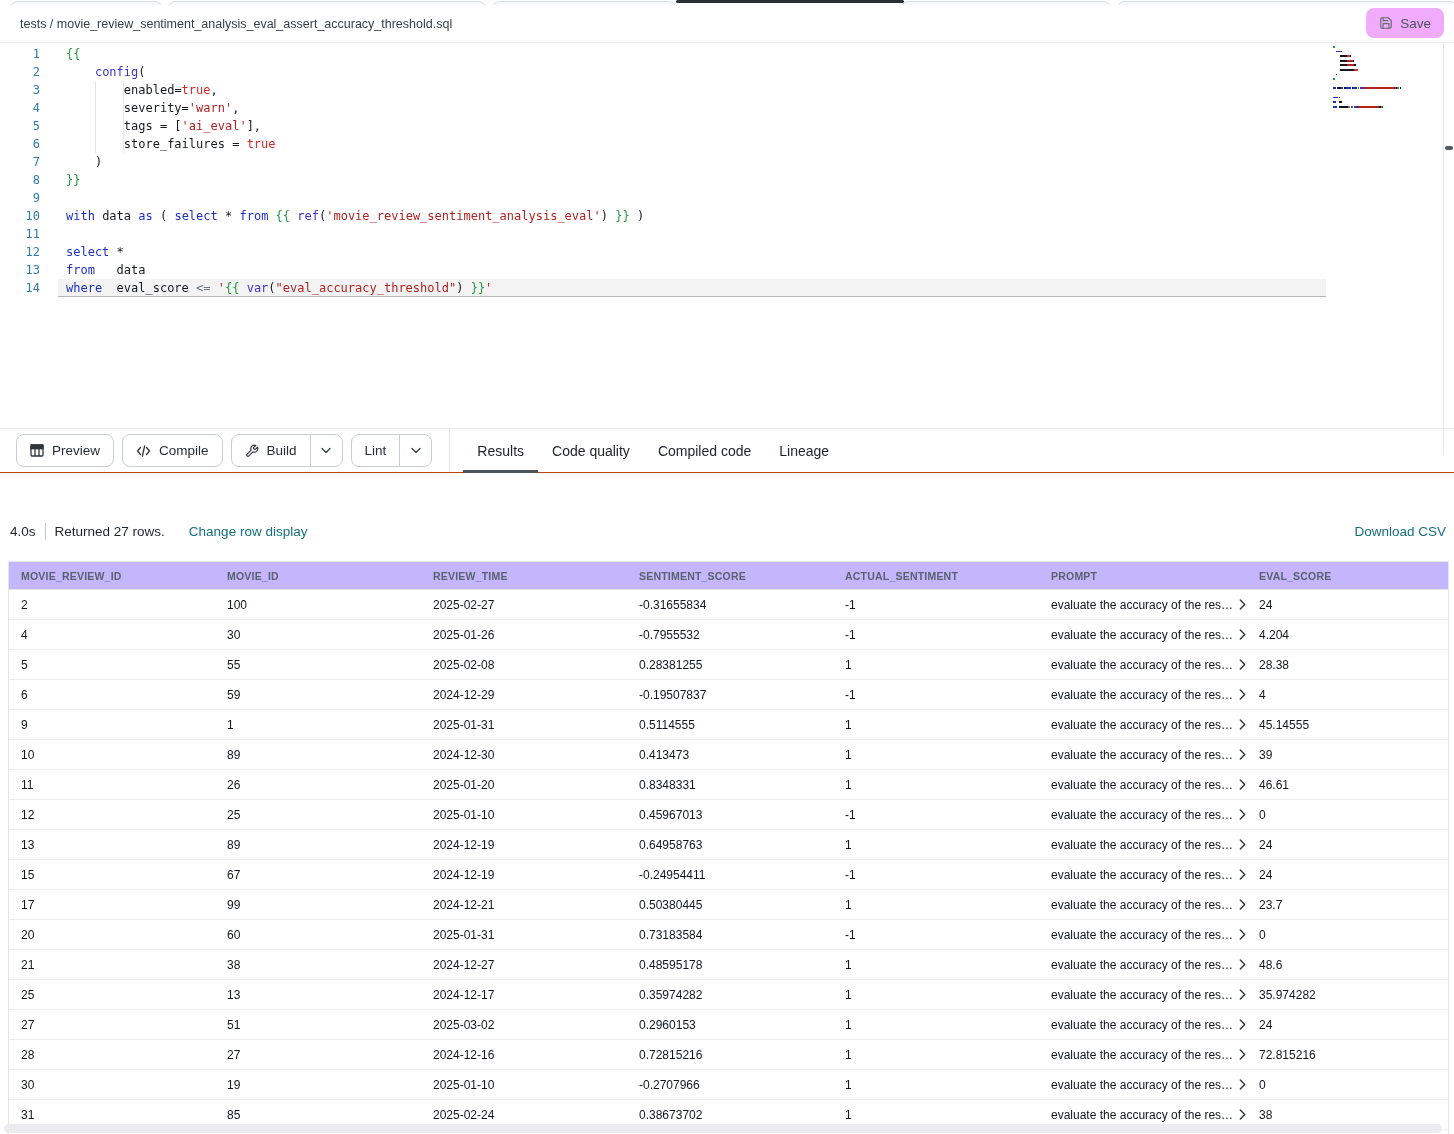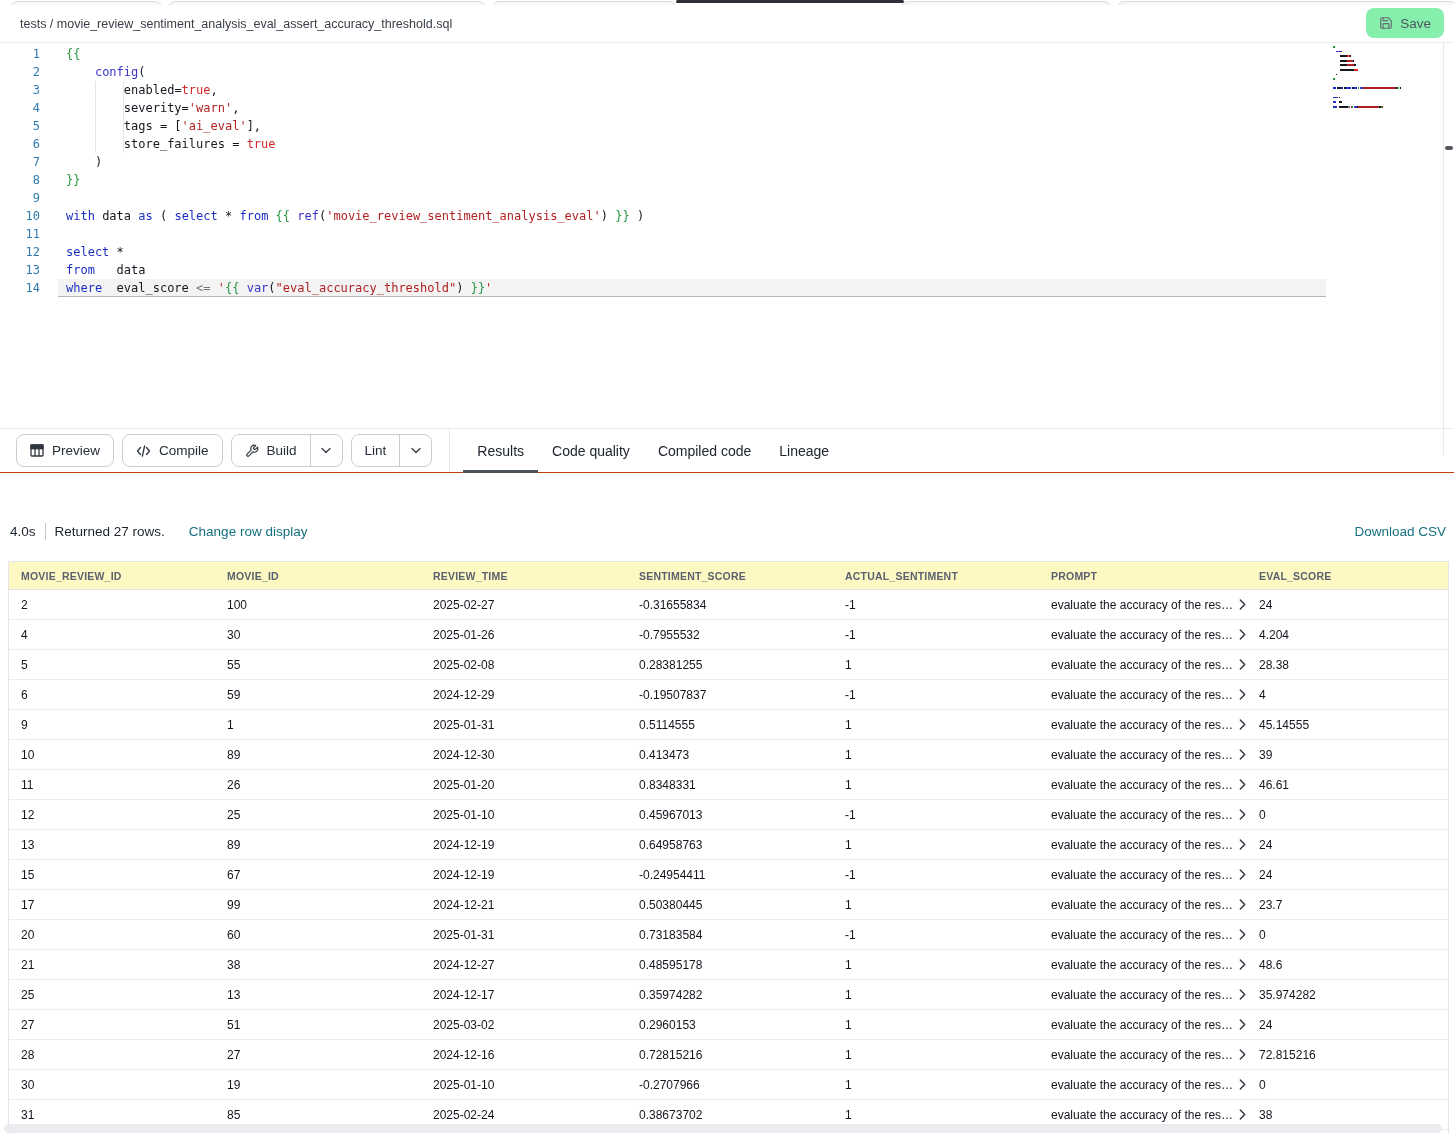--- a/index.html
+++ b/index.html
@@ -9,21 +9,21 @@
   
   .topstrip{position:absolute;top:0;left:0;width:100%;height:5px;overflow:hidden;}
   .ts-tab{position:absolute;top:1px;height:14px;background:#f7f8fa;border:1px solid #d9dce1;
           border-radius:7px 7px 0 0;box-sizing:border-box;}
   .ts-active-line{position:absolute;top:0;left:676px;width:228px;height:3px;background:#2c2f34;border-radius:2px;}
 
   
   .fileheader{position:absolute;top:5px;left:0;width:100%;height:37px;display:flex;align-items:center;}
   .breadcrumb{padding-left:20px;font-size:12.5px;color:#394049;}
   .save-btn{position:absolute;right:10px;top:3px;display:flex;align-items:center;gap:7px;height:30px;
-            padding:0 13px;background:#86efac;border-radius:8px;color:#4d565f;font-size:13.5px;cursor:pointer;}
+            padding:0 13px;background:#f0abfc;border-radius:8px;color:#4d565f;font-size:13.5px;cursor:pointer;}
 
   
   .editor{position:absolute;top:42px;left:0;width:100%;height:413px;border-top:1px solid #ececf0;
           padding-top:2px;box-sizing:border-box;overflow:hidden;background:#fff;}
   .line-row{position:relative;height:18px;}
   .ln{position:absolute;left:0;top:0;width:40px;text-align:right;color:#2e7bad;
       font:12px/18px "DejaVu Sans Mono",monospace;}
   .code{position:absolute;left:66px;top:0;font:12px/18px "DejaVu Sans Mono",monospace;white-space:pre;}
   .current-line-bg{position:absolute;left:58px;top:0;width:1268px;height:17px;background:#f3f3f4;
                    border-bottom:1px solid #b4b6ba;}
@@ -58,21 +58,21 @@
   .vbar{width:1px;height:17px;background:#c3c8cf;margin:0 9px;}
   .link{color:#15707f;cursor:pointer;}
   .change-link{margin-left:24px;}
   .download-link{position:absolute;right:8px;top:0;height:60px;display:flex;align-items:center;}
 
   
   .rtable{position:absolute;top:561px;left:8px;right:5px;bottom:0;border:1px solid #e3e5e9;border-bottom:none;
           overflow:hidden;font-size:12px;color:#12161c;background:#fff;}
   .trow{display:grid;grid-template-columns:206px 206px 206px 206px 206px 208px 1fr;height:30px;
         align-items:center;border-bottom:1px solid #ebedf1;box-sizing:border-box;}
-  .thead{height:28px;background:#fef9c3;border-bottom:1px solid #e0e3e8;color:#59626e;
+  .thead{height:28px;background:#c4b5fd;border-bottom:1px solid #e0e3e8;color:#59626e;
          font-weight:700;font-size:10.5px;letter-spacing:.02em;}
   .cell{padding-left:12px;white-space:nowrap;overflow:hidden;display:flex;align-items:center;gap:6px;}
 
   
   .hscroll{position:absolute;left:4px;right:12px;top:1124px;height:9px;border-radius:5px;background:#ececf0;cursor:pointer;}
 </style>
 </head>
 <body>
 
 <div class="app">

